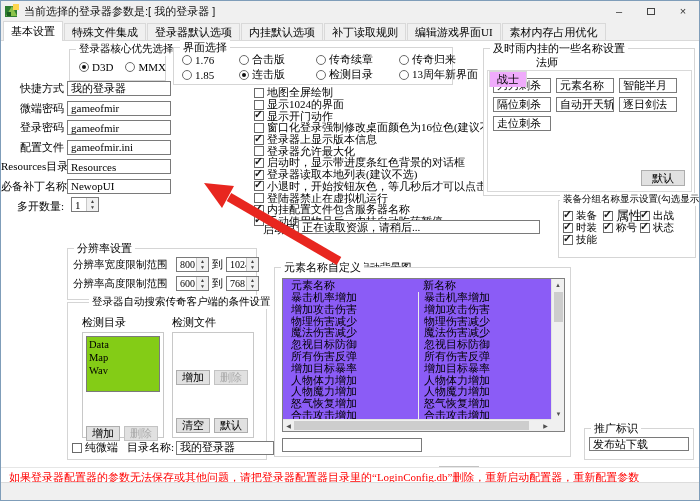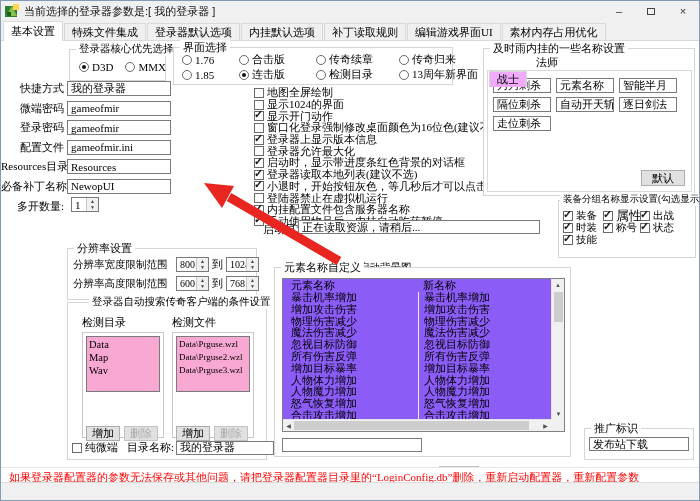--- a/index.html
+++ b/index.html
@@ -34,21 +34,21 @@
   .cb { width:10px; height:10px; min-width:10px; border:1px solid #6a6a6a; background:#fff; display:inline-block; position:relative; }
   .checked > .cb::after { content:"✓"; position:absolute; left:-1px; top:-4px; font-size:11px; font-weight:bold; color:#1a1a1a; }
   .radio { width:10px; height:10px; min-width:10px; border:1px solid #6a6a6a; border-radius:50%; background:#fff; display:inline-block; position:relative; }
   .checked > .radio::after { content:""; position:absolute; left:2px; top:2px; width:4px; height:4px; border-radius:50%; background:#111; }
   .opt { display:flex; align-items:center; gap:3px; white-space:nowrap; }
   .lbl { white-space:nowrap; }
   .spin { position:relative; border:1px solid #7a7a7a; background:#fff; display:flex; align-items:center; padding-left:3px; }
   .spin .sval { flex:1; }
   .spinbtns { position:absolute; right:0; top:0; bottom:0; width:12px; border-left:1px solid #c8c8c8; display:flex; flex-direction:column; }
   .spinbtns span { flex:1; display:flex; align-items:center; justify-content:center; font-size:5px; color:#444; background:#f0f0f0; }
-  .listbox { border:1px solid #7a7a7a; background:#f9a8d4; font-size:10.5px; line-height:13px; padding:1px 2px; overflow:hidden; }
+  .listbox { border:1px solid #7a7a7a; background:#84cc16; font-size:10.5px; line-height:13px; padding:1px 2px; overflow:hidden; }
   .subbox { border:1px solid #c8c8c8; }
   .trow { display:flex; height:11.8px; line-height:11.8px; }
   .tc1 { width:135px; padding-left:8px; overflow:hidden; white-space:nowrap; }
   .tc2 { flex:1; padding-left:5px; border-left:1px solid #ececec; overflow:hidden; white-space:nowrap; }
   .sbar { background:#f0f0f0; color:#505050; }
   .sarrow { display:flex; align-items:center; justify-content:center; font-size:6px; }
   .red { color:#ff0000; }
 </style>
 </head>
 <body>
@@ -230,25 +230,20 @@
         <div style="display:flex; gap:4px; margin-top:4px;">
           <div class="btn" style="width:34px; height:15px;">清空</div>
           <div class="btn" style="width:34px; height:15px;">默认</div>
         </div>
       </div>
     </div>
 
     <div style="position:absolute; left:104px; top:12px; width:82px;">
       <span class="lbl">检测文件</span>
       <div class="subbox" style="margin-top:2px; padding:3px; height:106px;">
-        <div class="listbox" style="height:56px; font-size:9px;">
-          <div>Data\Prguse.wzl</div>
-            <div>Data\Prguse2.wzl</div>
-            <div>Data\Prguse3.wzl</div>
-        </div>
         <div style="display:flex; gap:4px; margin-top:5px;">
           <div class="btn" style="width:34px; height:15px;">增加</div>
           <div class="btn disabled" style="width:34px; height:15px;">删除</div>
         </div>
         <div style="display:flex; gap:4px; margin-top:4px;">
           <div class="btn" style="width:34px; height:15px;">清空</div>
           <div class="btn" style="width:34px; height:15px;">默认</div>
         </div>
       </div>
     </div>

